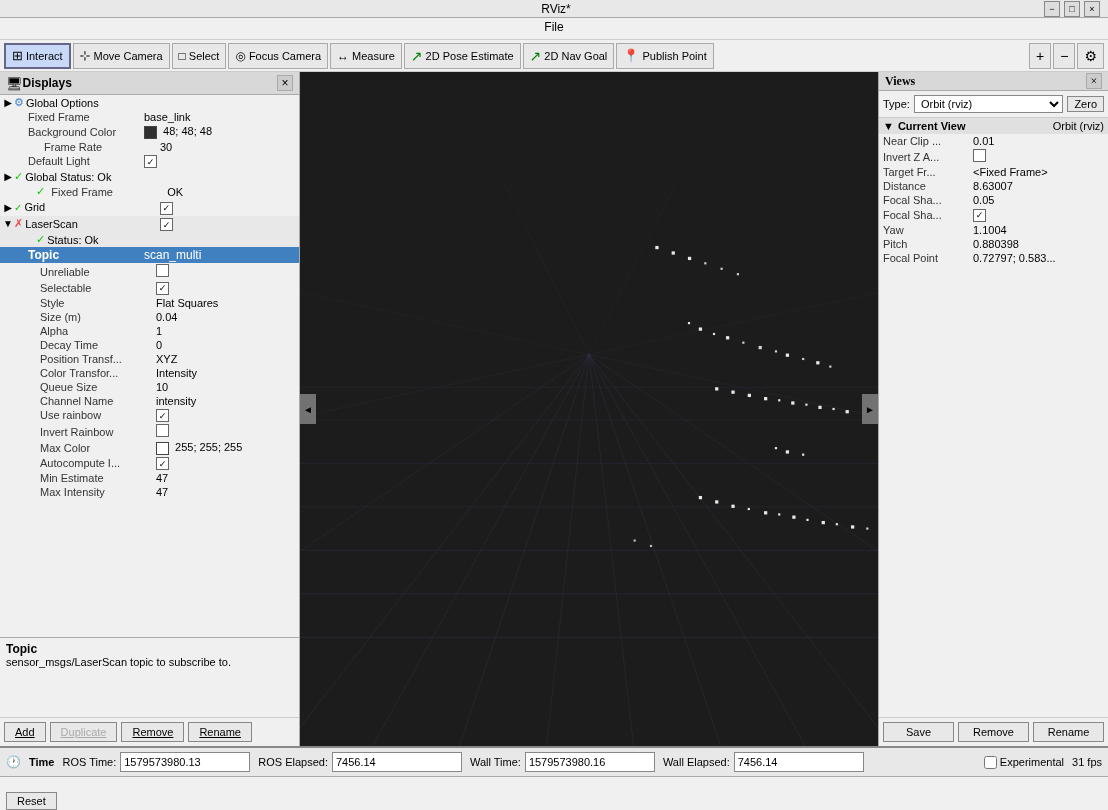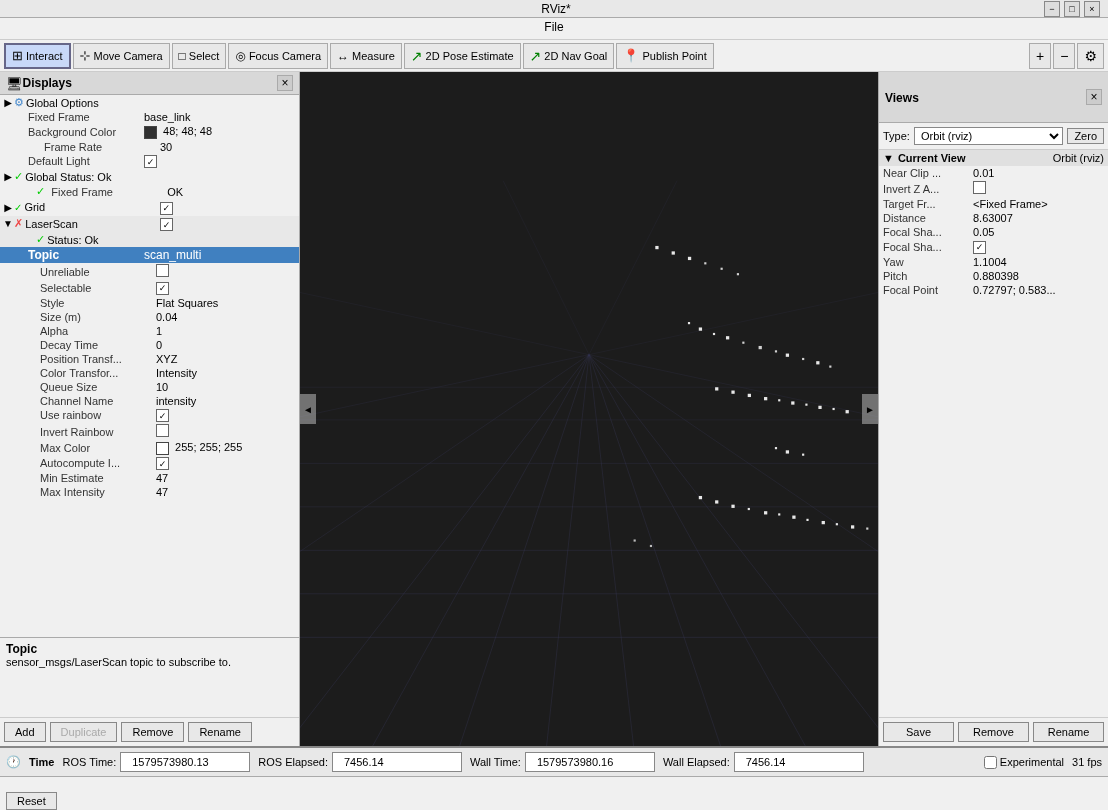--- a/index.html
+++ b/index.html
@@ -206,25 +206,26 @@
     #views-panel {
       width: 230px;
       min-width: 230px;
       background: #f0f0f0;
       border-left: 1px solid #aaa;
       display: flex;
       flex-direction: column;
     }
     #views-header {
       background: #d8d8d8;
-      padding: 17px 6px;
+      padding: 1px 6px;
       border-bottom: 1px solid #aaa;
       display: flex;
       align-items: flex-end;
       justify-content: space-between;
+      font-family: Liberation Serif, serif;
     }
     #views-header .title { font-size: 12px; font-weight: bold; }
     #views-close {
       cursor: pointer; font-size: 12px;
       border: 1px solid #aaa; background: #ccc;
       width: 16px; height: 16px;
       display: flex; align-items: center; justify-content: center;
     }
     #views-type-row {
       display: flex;
@@ -304,20 +305,21 @@
       gap: 4px;
       border-top: 1px solid #ccc;
       background: #f0f0f0;
     }
     .disp-btn {
       font-size: 11px;
       padding: 3px 10px;
       border: 1px solid #888;
       background: #e8e8e8;
       cursor: pointer;
+      text-decoration: underline;
     }
     .disp-btn:disabled { color: #aaa; cursor: default; }
 
     
     #time-bar {
       height: 30px;
       background: #e8e8e8;
       border-top: 2px solid #888;
       display: flex;
       align-items: center;
@@ -326,21 +328,21 @@
     }
     #time-bar .time-label { font-size: 11px; font-weight: bold; }
     .time-field {
       display: flex;
       align-items: center;
       gap: 4px;
     }
     .time-field label { font-size: 11px; }
     .time-input {
       font-size: 11px;
-      padding: 1px 11px;
+      padding: 1px 3px;
       border: 1px solid #888;
       background: white;
       width: 130px;
       height: 20px;
     }
     #time-bar .fps-label { margin-left: auto; font-size: 11px; }
     .experimental-cb { display: flex; align-items: center; gap: 3px; font-size: 11px; }
 
     
     #status-bar {

